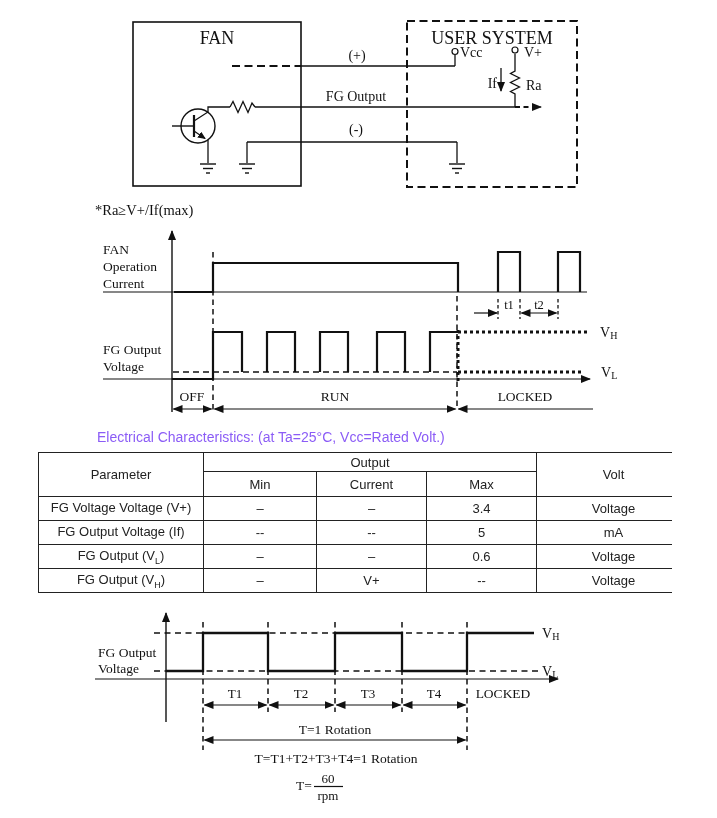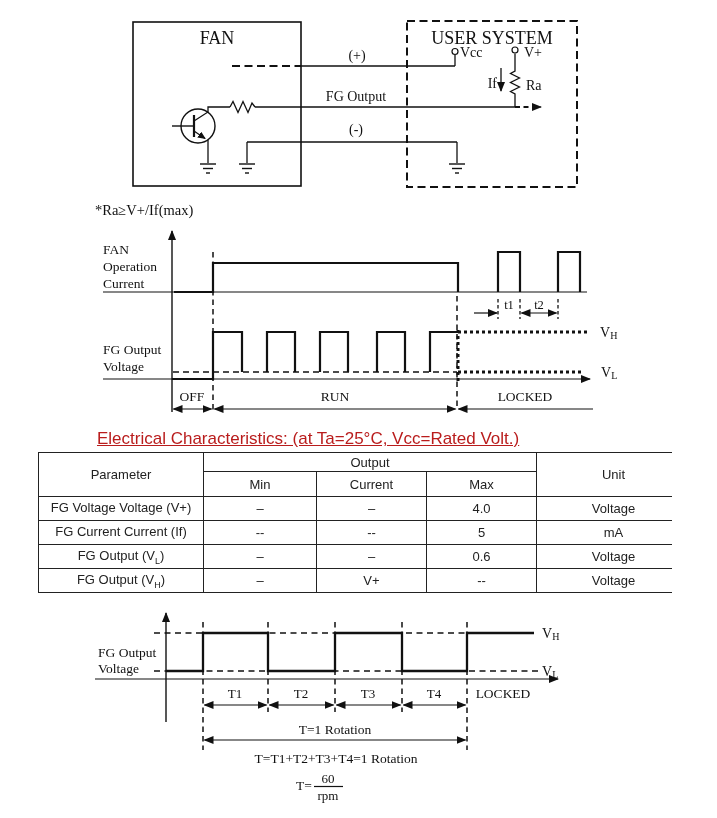--- a/index.html
+++ b/index.html
@@ -1,21 +1,21 @@
 <!DOCTYPE html>
 <html><head>
 <meta charset="utf-8">
 <style>
   html,body{margin:0;padding:0;background:#fff;}
   #page{position:relative;width:672px;height:818px;background:#fff;overflow:hidden;
         font-family:"Liberation Serif","DejaVu Serif",serif;color:#111;}
   svg{position:absolute;left:0;overflow:visible;}
   svg text{fill:#111;}
   #ec-title{position:absolute;left:97px;top:429px;font-family:"Liberation Sans","DejaVu Sans",sans-serif;
-            font-size:17px;color:#b91c1c;text-decoration:underline;}
+            font-size:14px;color:#8b5cf6;}
   #ec-table{position:absolute;left:38px;top:452px;width:652px;border-collapse:collapse;
             font-family:"Liberation Sans","DejaVu Sans",sans-serif;font-size:13px;color:#222;
             table-layout:fixed;}
   #ec-table td,#ec-table th{border:1.5px solid #222;text-align:center;vertical-align:middle;
             padding:0;font-weight:normal;}
   #ec-table .h-ratings{height:19px;}
   #ec-table .h-mtm{height:25px;}
   #ec-table .drow td{height:23px;}
   #ec-table sub{font-size:9px;}
 </style>
@@ -151,36 +151,36 @@
         <col style="width:165px">
         <col style="width:113px">
         <col style="width:110px">
         <col style="width:110px">
         <col style="width:154px">
       </colgroup>
     <tbody>
       <tr class="h-ratings">
         <td rowspan="2">Parameter</td>
         <td colspan="3">Output</td>
-        <td rowspan="2">Unit</td>
+        <td rowspan="2">Volt</td>
       </tr>
       <tr class="h-mtm">
         <td>Min</td>
         <td>Current</td>
         <td>Max</td>
       </tr>
       <tr class="drow">
         <td><span>FG Voltage Voltage (V+)</span><sub></sub><span></span></td>
         <td>–</td>
         <td>–</td>
-        <td>4.0</td>
+        <td>3.4</td>
         <td>Voltage</td>
       </tr>
       <tr class="drow">
-        <td><span>FG Current Current (If)</span><sub></sub><span></span></td>
+        <td><span>FG Output Voltage (If)</span><sub></sub><span></span></td>
         <td>--</td>
         <td>--</td>
         <td>5</td>
         <td>mA</td>
       </tr>
       <tr class="drow">
         <td><span>FG Output (V</span><sub>L</sub><span>)</span></td>
         <td>–</td>
         <td>–</td>
         <td>0.6</td>

